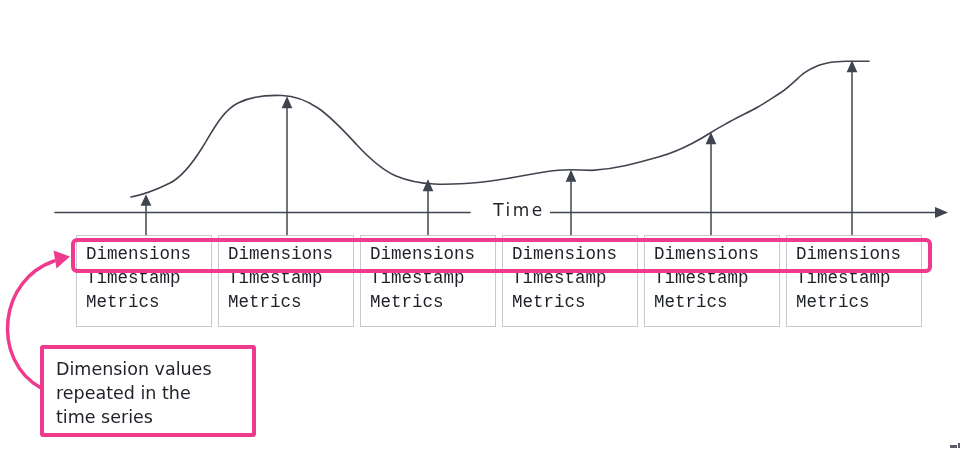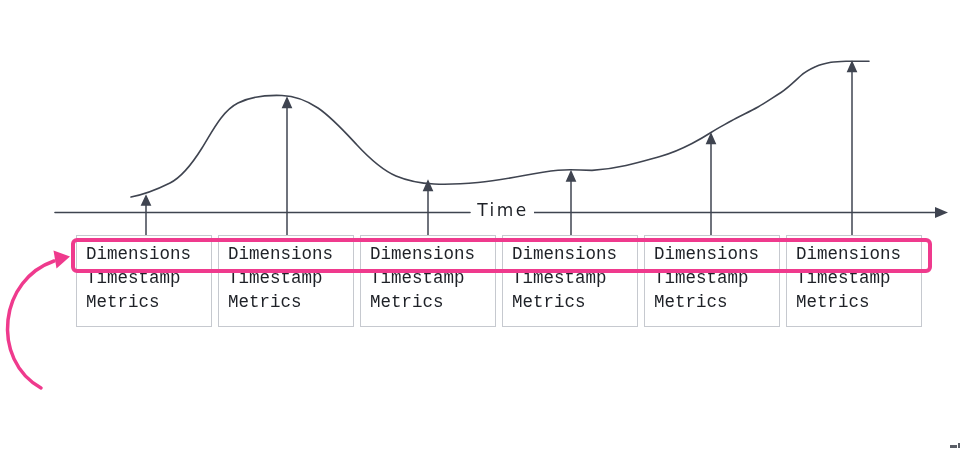--- a/index.html
+++ b/index.html
@@ -26,21 +26,21 @@
 
   
   .highlight-band{
     position:absolute;left:71px;top:238px;width:861px;height:35px;
     border:4px solid var(--pink);border-radius:6px;background:transparent;
     pointer-events:none;
   }
 
   
   .axis-label{
-    position:absolute;left:472px;top:200px;width:62px;text-align:center;
+    position:absolute;left:488px;top:200px;width:62px;text-align:center;
     font-size:17px;letter-spacing:2.5px;background:#ffffff;
   }
 
   
   .callout{
     position:absolute;left:40px;top:345px;width:216px;height:92px;
     border:4px solid var(--pink);border-radius:3px;background:#ffffff;
     padding:8px 8px 0 12px;font-size:17.5px;line-height:24px;
     white-space:pre-line;
   }
@@ -140,19 +140,22 @@
         <div class="record-field">Dimensions</div>
         <div class="record-field">Timestamp</div>
         <div class="record-field">Metrics</div>
       </div>
     </div>
 
   <div class="highlight-band"></div>
 
   <div class="axis-label">Time</div>
 
+  <div class="callout">Dimension values
+repeated in the
+time series</div>
 
   <div class="artifact">
     <span class="bar"></span>
     <span class="tick"></span>
   </div>
 
 </div>
 
 </body></html>

